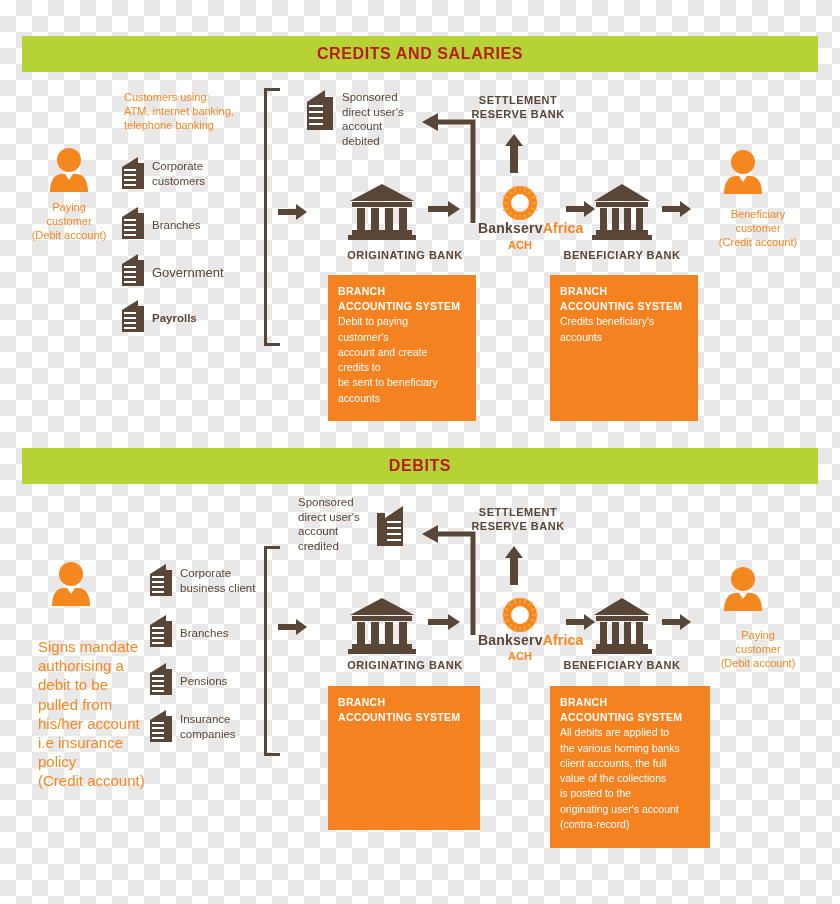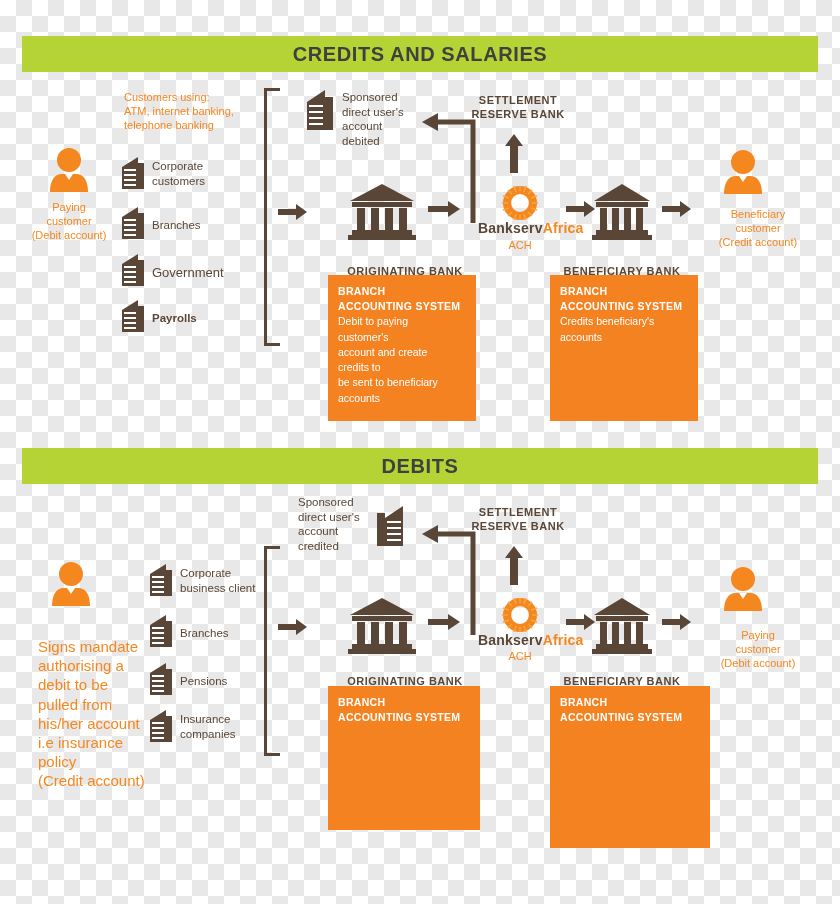--- a/index.html
+++ b/index.html
@@ -12,30 +12,30 @@
       linear-gradient(45deg,#e8e8e8 25%,transparent 25%,transparent 75%,#e8e8e8 75%);
     background-size:32px 32px;
     background-position:0 0,16px 16px;
   }
   .brown{color:#5a4636;}
   .orange{color:#f5871f;}
 
   
   .bar{
     position:absolute;left:22px;width:796px;height:36px;
-    background:#b5d334;color:#404040;
-    font-size:20px;font-weight:bold;letter-spacing:.6px;
+    background:#b5d334;color:#b91c1c;
+    font-size:16px;font-weight:bold;letter-spacing:.6px;
     display:flex;align-items:center;justify-content:center;
   }
   #bar1{top:36px;}
   #bar2{top:448px;text-align:center;}
 
   
   .t{position:absolute;white-space:pre-line;line-height:1.28;}
-  .cap{position:absolute;color:#5a4636;font-size:11px;font-weight:bold;letter-spacing:.5px;text-align:center;margin-top:16px;}
+  .cap{position:absolute;color:#5a4636;font-size:11px;font-weight:bold;letter-spacing:.5px;text-align:center;}
 
   
   .obox{
     position:absolute;background:#f58220;color:#ffffff;
     font-size:10.5px;line-height:1.45;padding:9px 10px 8px 10px;
     box-sizing:border-box;
   }
   .obox .hd{font-weight:bold;letter-spacing:.3px;display:block;white-space:pre-line;}
   .obox .bd{display:block;white-space:pre-line;}
 
@@ -52,21 +52,21 @@
   
   .arrow-r{position:absolute;}
   .arrow-u{position:absolute;}
 
   
   .elbow{position:absolute;}
   .logo-ba{position:absolute;text-align:center;}
   .logo-ba .txt{font-size:14px;font-weight:bold;letter-spacing:.2px;white-space:nowrap;}
   .logo-ba .b1{color:#5a4636;}
   .logo-ba .b2{color:#f5871f;}
-  .ach{position:absolute;color:#f5871f;font-size:11px;font-weight:normal;text-align:center;}
+  .ach{position:absolute;color:#f5871f;font-size:11px;font-weight:bold;text-align:center;}
 </style>
 </head>
 <body>
 
 <div class="bar" id="bar1">
   <span>CREDITS AND SALARIES</span>
 </div>
 
 <div class="t orange" style="left:124px;top:90px;width:150px;font-size:11px;">Customers using:
 ATM, internet banking,
@@ -491,13 +491,20 @@
 (Debit account)</div>
 
 <div class="obox" style="left:328px;top:686px;width:152px;height:144px;">
   <span class="hd">BRANCH
 ACCOUNTING SYSTEM</span>
 </div>
 
 <div class="obox" style="left:550px;top:686px;width:160px;height:162px;">
   <span class="hd">BRANCH
 ACCOUNTING SYSTEM</span>
+  <span class="bd">All debits are applied to
+the various homing banks
+client accounts, the full
+value of the collections
+is posted to the
+originating user's account
+(contra-record)</span>
 </div>
 
 </body></html>

